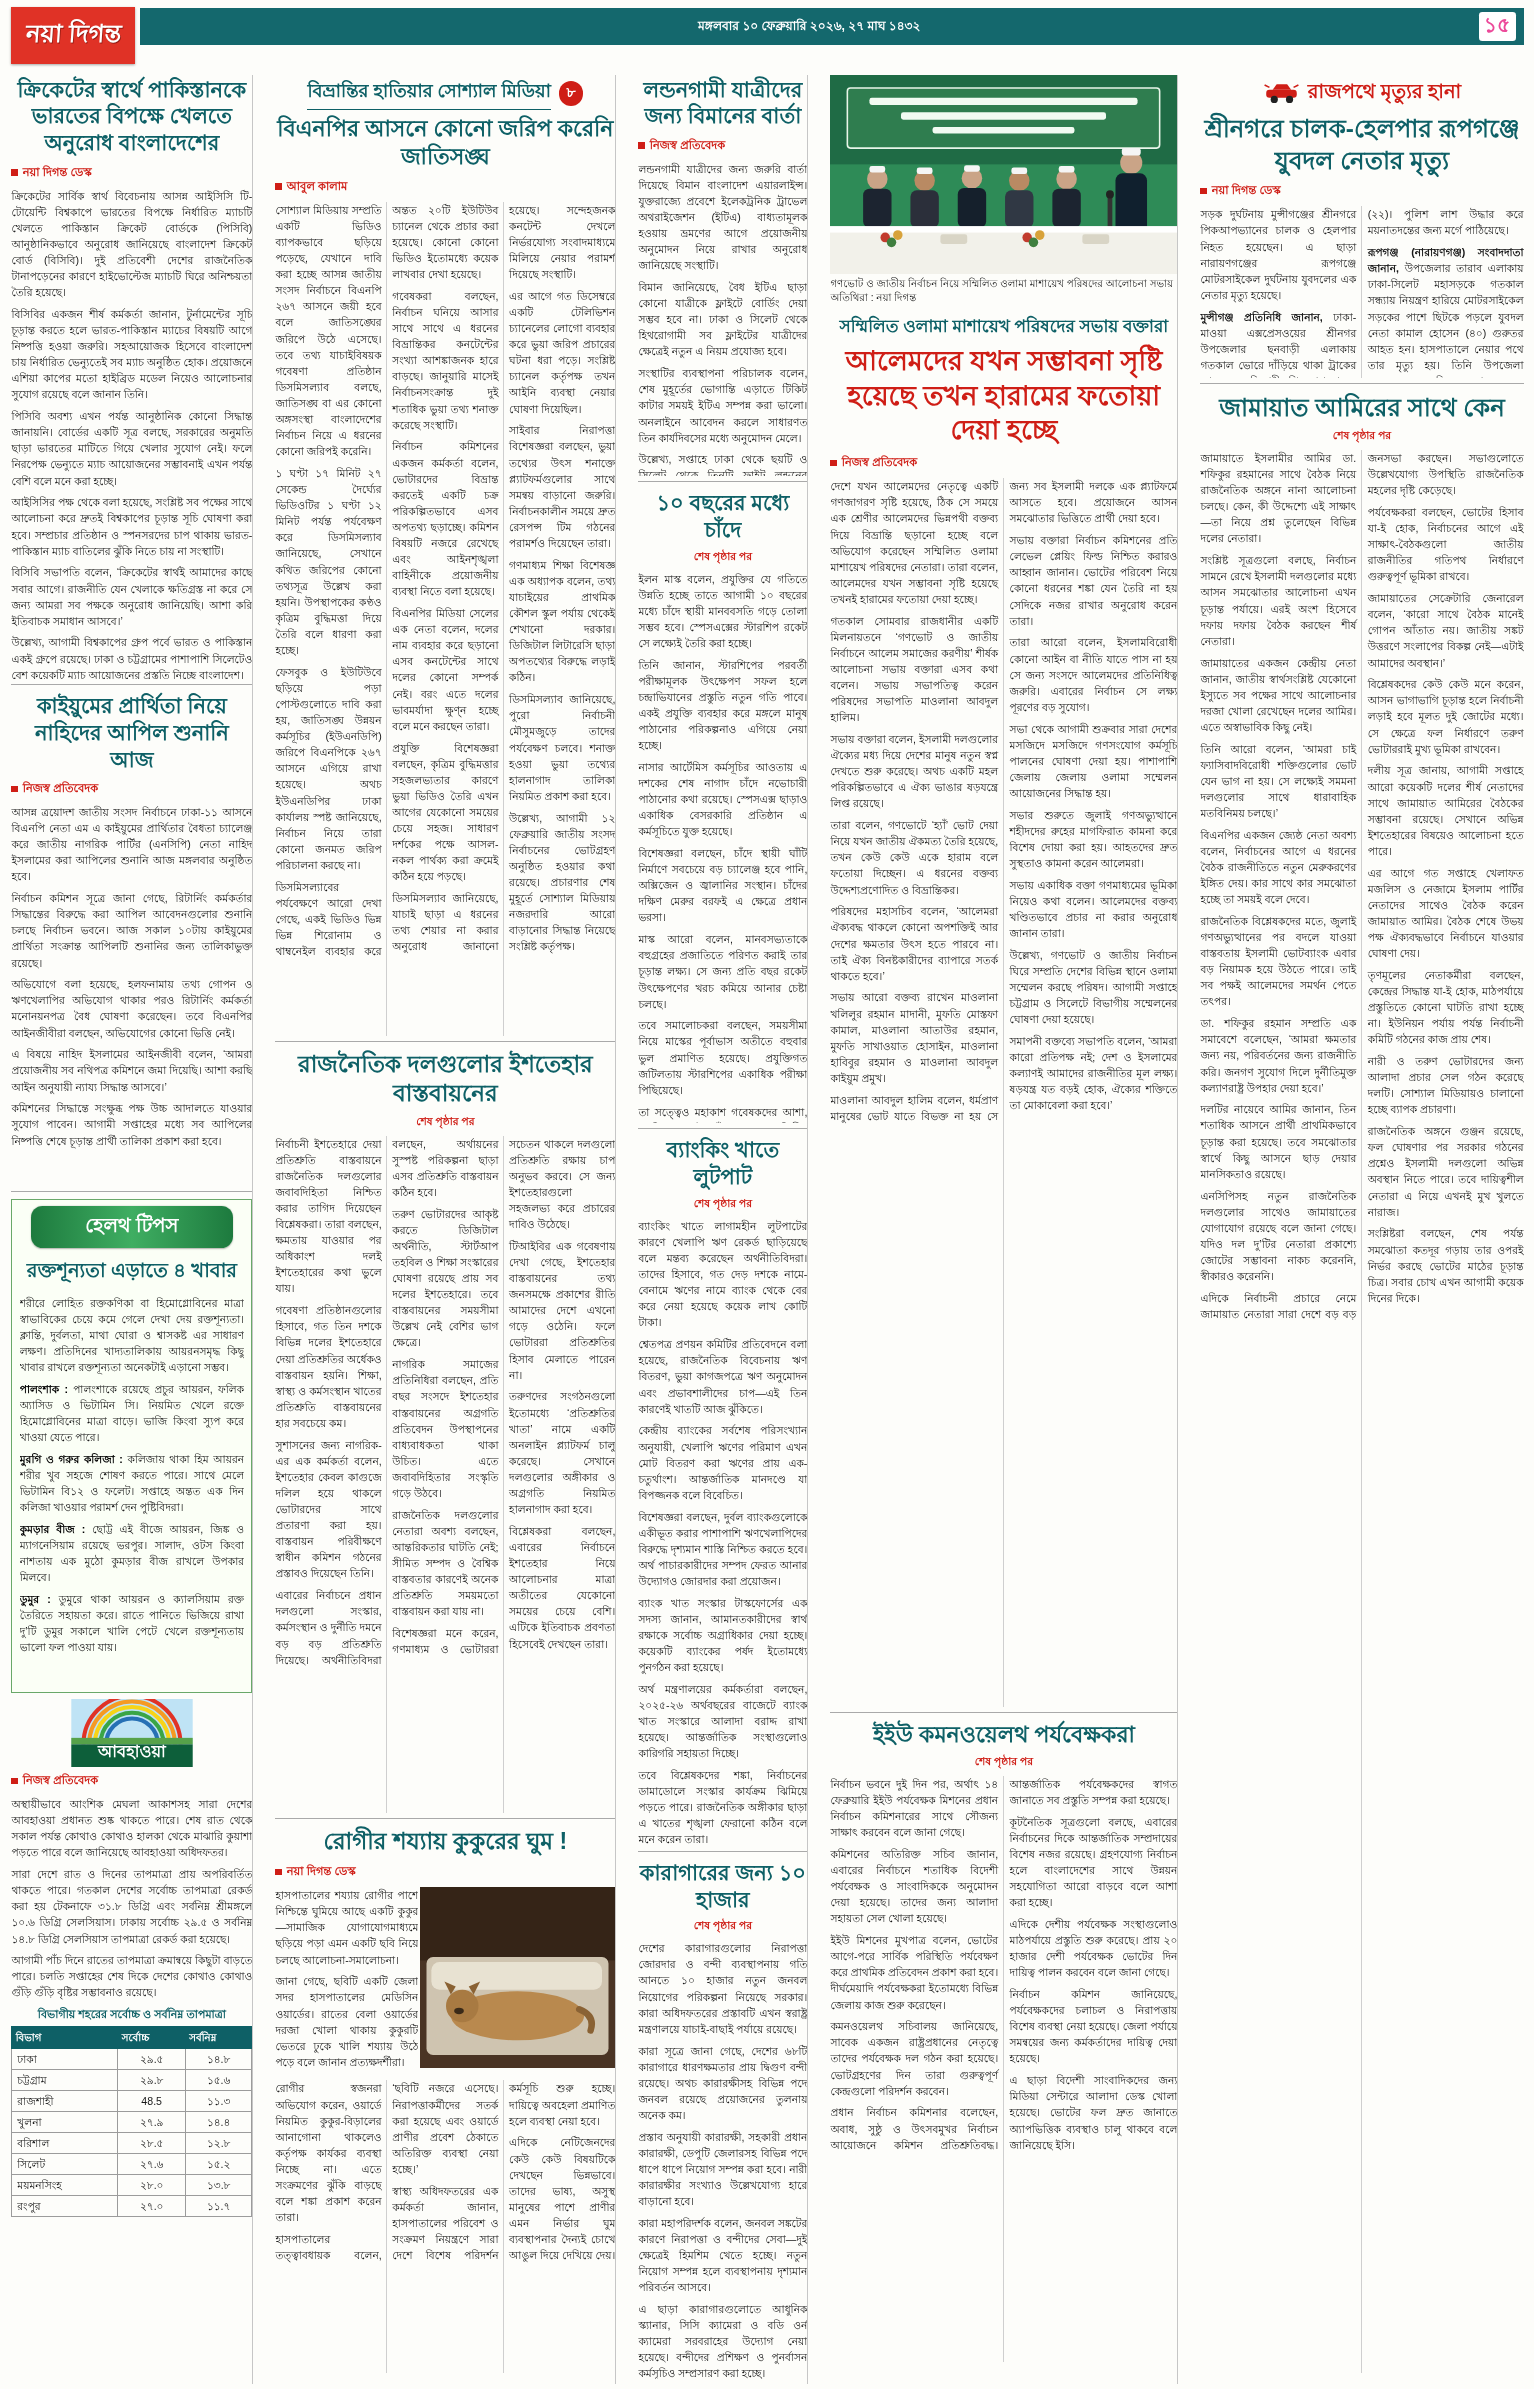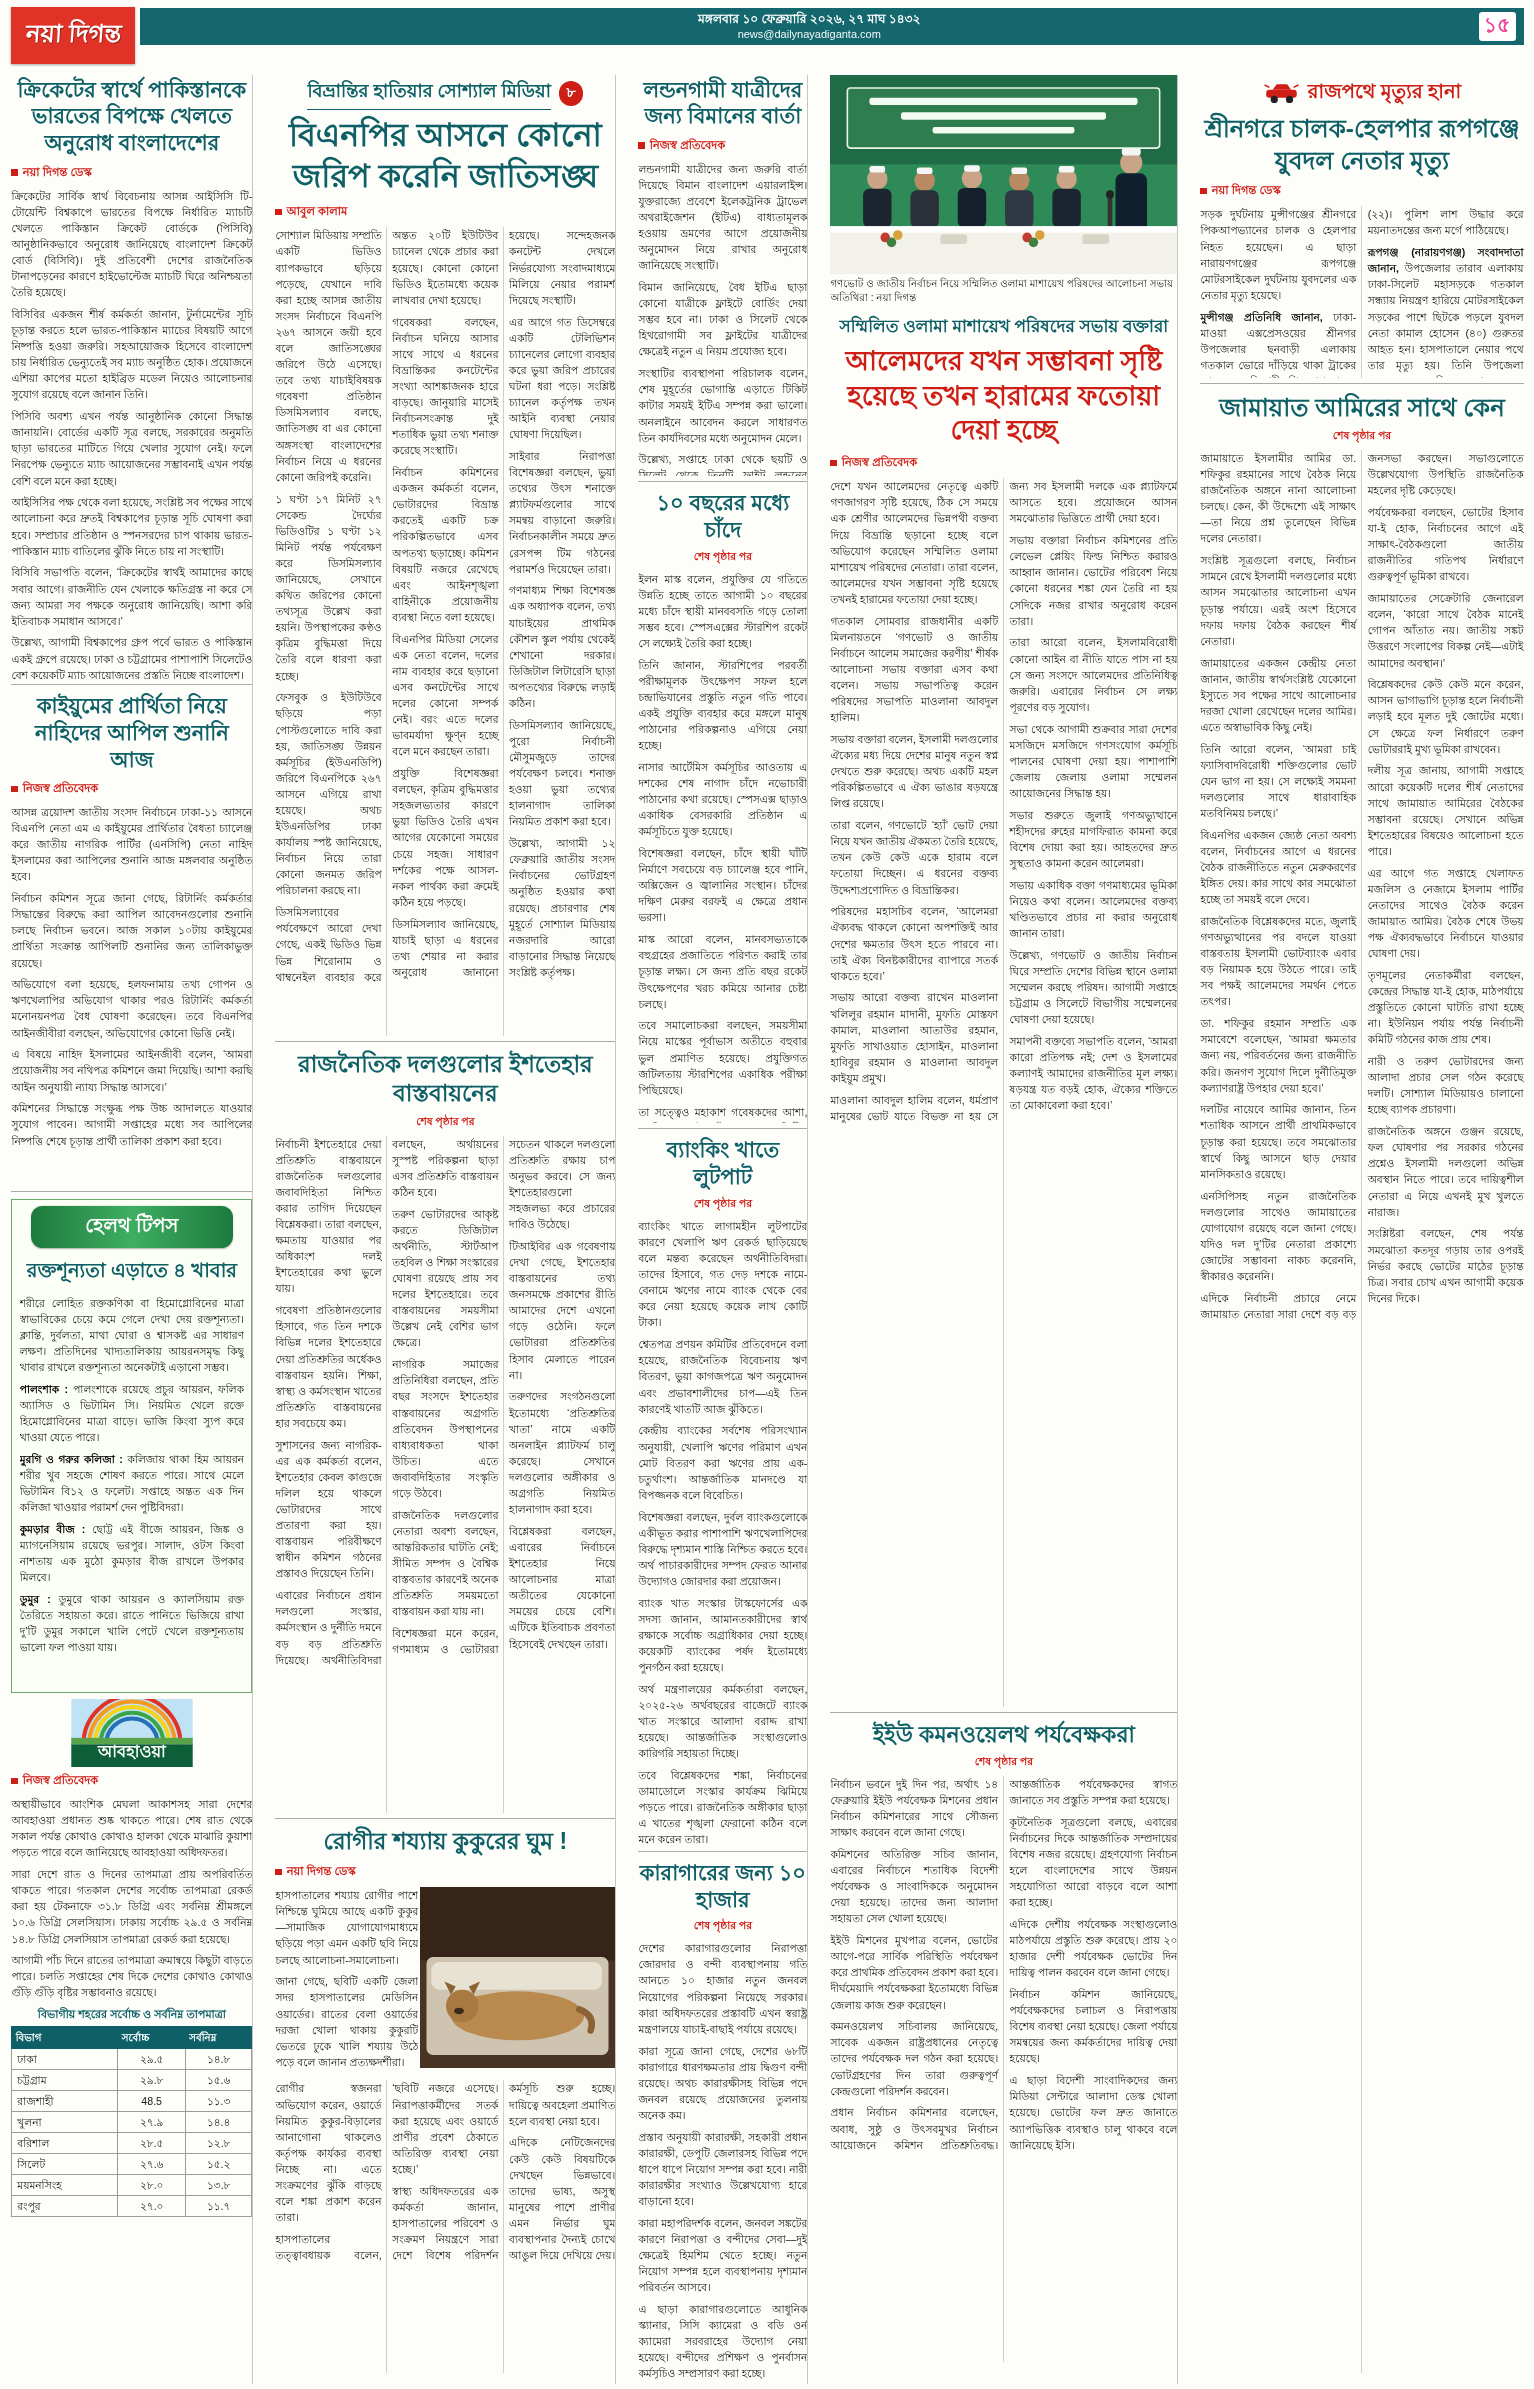--- a/index.html
+++ b/index.html
@@ -66,21 +66,20 @@
 <body>
 
 <div class="page">
 
   <div class="masthead">
     <span>নয়া দিগন্ত</span>
   </div>
   <div class="topbar">
     <div class="bar-center">
       <div class="bar-date">মঙ্গলবার ১০ ফেব্রুয়ারি ২০২৬, ২৭ মাঘ ১৪৩২</div>
-      <div class="bar-mail">news@dailynayadiganta.com</div>
     </div>
     <div class="page-num">১৫</div>
   </div>
 
   <div class="content">
 
     <div class="region">
 
       <article class="article" style="height:604px">
         <h2 class="h" style="font-size:21px">ক্রিকেটের স্বার্থে পাকিস্তানকে ভারতের বিপক্ষে খেলতে অনুরোধ বাংলাদেশের</h2>
@@ -213,21 +212,21 @@
       </article>
     </div>
 
     <div class="region">
 
       <article class="article" style="height:961px">
         <div class="kicker-row">
           <span class="kicker-teal">বিভ্রান্তির হাতিয়ার সোশ্যাল মিডিয়া</span>
           <span class="badge">৮</span>
         </div>
-        <h1 class="h" style="font-size:32px">বিএনপির আসনে কোনো জরিপ করেনি জাতিসঙ্ঘ</h1>
+        <h1 class="h" style="font-size:22px">বিএনপির আসনে কোনো জরিপ করেনি জাতিসঙ্ঘ</h1>
         <div class="byline"><span>আবুল কালাম</span></div>
         <div class="body cols-3">
 
         <p>সোশ্যাল মিডিয়ায় সম্প্রতি একটি ভিডিও ব্যাপকভাবে ছড়িয়ে পড়েছে, যেখানে দাবি করা হচ্ছে আসন্ন জাতীয় সংসদ নির্বাচনে বিএনপি ২৬৭ আসনে জয়ী হবে বলে জাতিসঙ্ঘের জরিপে উঠে এসেছে। তবে তথ্য যাচাইবিষয়ক গবেষণা প্রতিষ্ঠান ডিসমিসল্যাব বলছে, জাতিসঙ্ঘ বা এর কোনো অঙ্গসংস্থা বাংলাদেশের নির্বাচন নিয়ে এ ধরনের কোনো জরিপই করেনি।</p>
             <p>১ ঘণ্টা ১৭ মিনিট ২৭ সেকেন্ড দৈর্ঘ্যের ভিডিওটির ১ ঘণ্টা ১২ মিনিট পর্যন্ত পর্যবেক্ষণ করে ডিসমিসল্যাব জানিয়েছে, সেখানে কথিত জরিপের কোনো তথ্যসূত্র উল্লেখ করা হয়নি। উপস্থাপকের কণ্ঠও কৃত্রিম বুদ্ধিমত্তা দিয়ে তৈরি বলে ধারণা করা হচ্ছে।</p>
             <p>ফেসবুক ও ইউটিউবে ছড়িয়ে পড়া পোস্টগুলোতে দাবি করা হয়, জাতিসঙ্ঘ উন্নয়ন কর্মসূচির (ইউএনডিপি) জরিপে বিএনপিকে ২৬৭ আসনে এগিয়ে রাখা হয়েছে। অথচ ইউএনডিপির ঢাকা কার্যালয় স্পষ্ট জানিয়েছে, নির্বাচন নিয়ে তারা কোনো জনমত জরিপ পরিচালনা করছে না।</p>
             <p>ডিসমিসল্যাবের পর্যবেক্ষণে আরো দেখা গেছে, একই ভিডিও ভিন্ন ভিন্ন শিরোনাম ও থাম্বনেইল ব্যবহার করে অন্তত ২০টি ইউটিউব চ্যানেল থেকে প্রচার করা হয়েছে। কোনো কোনো ভিডিও ইতোমধ্যে কয়েক লাখবার দেখা হয়েছে।</p>
             <p>গবেষকরা বলছেন, নির্বাচন ঘনিয়ে আসার সাথে সাথে এ ধরনের বিভ্রান্তিকর কনটেন্টের সংখ্যা আশঙ্কাজনক হারে বাড়ছে। জানুয়ারি মাসেই নির্বাচনসংক্রান্ত দুই শতাধিক ভুয়া তথ্য শনাক্ত করেছে সংস্থাটি।</p>
             <p>নির্বাচন কমিশনের একজন কর্মকর্তা বলেন, ভোটারদের বিভ্রান্ত করতেই একটি চক্র পরিকল্পিতভাবে এসব অপতথ্য ছড়াচ্ছে। কমিশন বিষয়টি নজরে রেখেছে এবং আইনশৃঙ্খলা বাহিনীকে প্রয়োজনীয় ব্যবস্থা নিতে বলা হয়েছে।</p>
             <p>বিএনপির মিডিয়া সেলের এক নেতা বলেন, দলের নাম ব্যবহার করে ছড়ানো এসব কনটেন্টের সাথে দলের কোনো সম্পর্ক নেই। বরং এতে দলের ভাবমর্যাদা ক্ষুণ্ন হচ্ছে বলে মনে করছেন তারা।</p>

